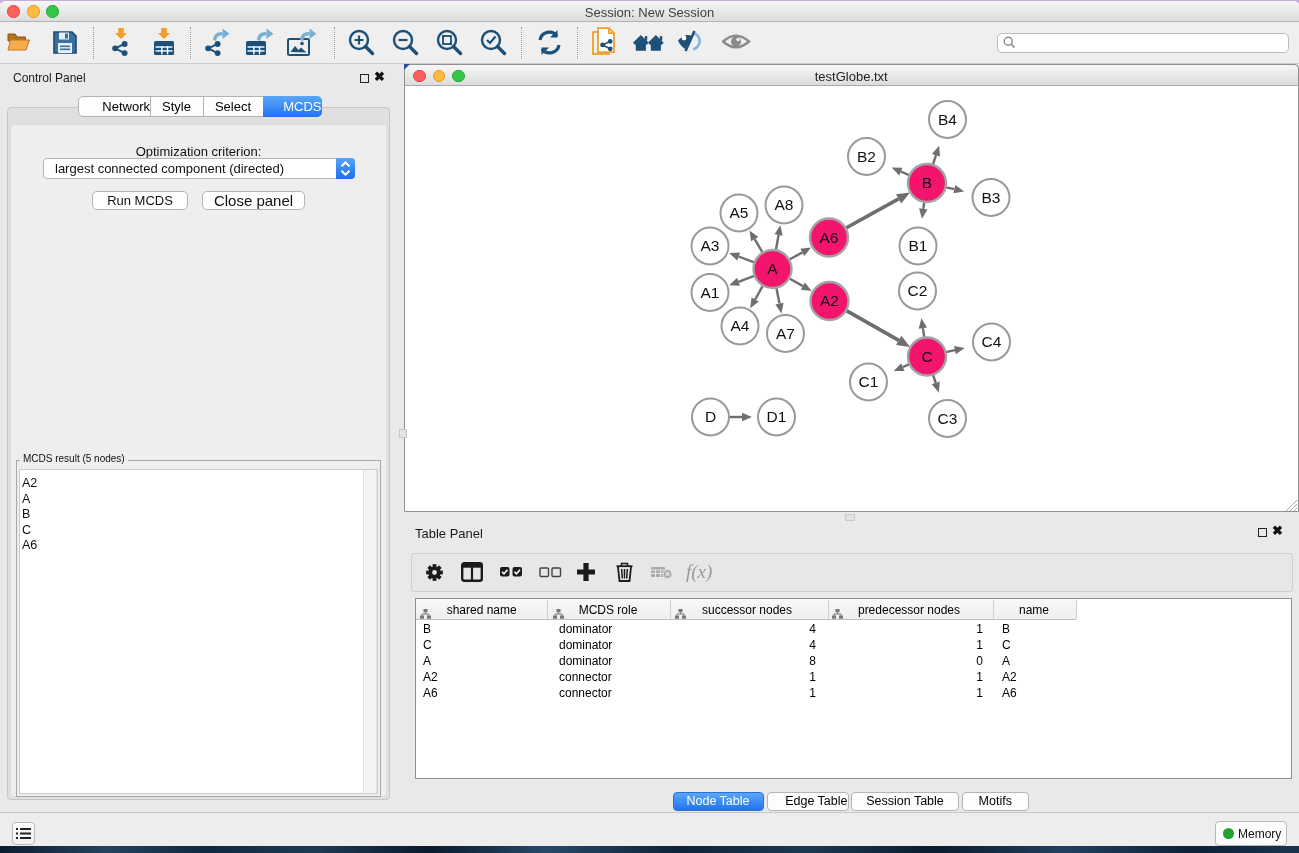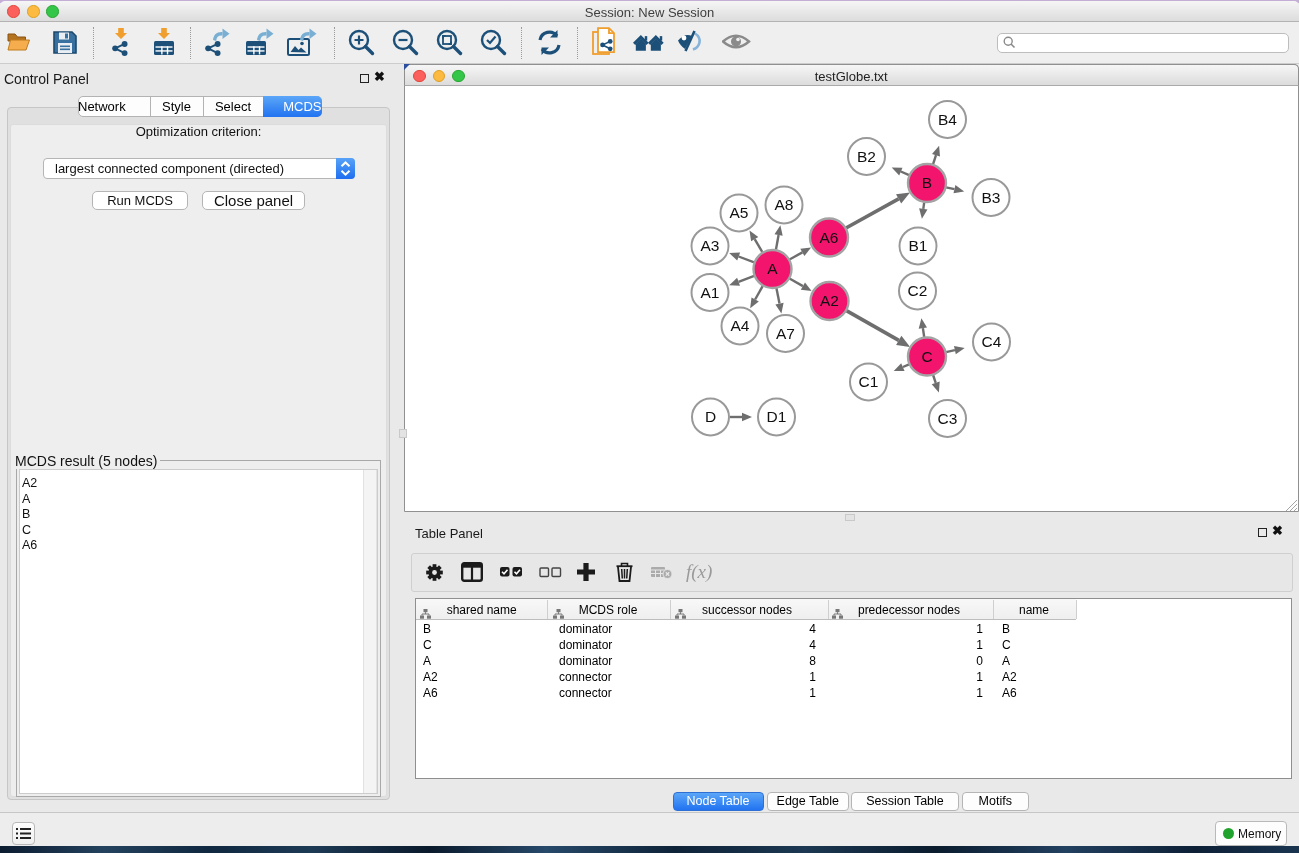--- a/index.html
+++ b/index.html
@@ -147,51 +147,51 @@
 <path d="M1 9.5 Q14 -2 27 9.5 Q14 21 1 9.5 Z" fill="none" stroke="#8a8a8a" stroke-width="2.4"></path>
 <circle cx="14" cy="9.5" r="5" fill="#8a8a8a"></circle>
     <circle cx="16" cy="7.5" r="1.8" fill="#efefef"></circle>
   </svg>
 <div class="abs" style="left:997px;top:32.5px;width:292px;height:20px;background:#fff;border:1px solid #bdbdbd;border-radius:5px"></div>
 <svg class="abs" style="left:1003px;top:36px" width="13" height="13">
 <circle cx="5.2" cy="5.2" r="4" fill="none" stroke="#8a8a8a" stroke-width="1.4"></circle>
 <line x1="8" y1="8" x2="11.5" y2="11.5" stroke="#8a8a8a" stroke-width="1.6"></line>
   </svg>
 
-<div class="abs" style="left:4px;top:71px;font-size:14px;color:#1a1a1a">Control Panel</div>
+<div class="abs" style="left:13px;top:71px;font-size:12px;color:#1a1a1a">Control Panel</div>
 <div class="abs" style="left:360px;top:74px;width:9px;height:9px;border:1.4px solid #222"></div>
 <div class="abs" style="left:374px;top:69px;font-size:13px;font-weight:bold;color:#111">✖</div>
 
 <div class="abs" style="left:7px;top:107px;width:383px;height:693px;background:#e0e0e0;border:1px solid #c6c6c6;border-radius:4px"></div>
 <div class="abs" style="left:10px;top:124px;width:377px;height:673px;background:#eeeeee;border:1px solid #dcdcdc;border-radius:3px"></div>
 
 <div class="abs" style="left:78px;top:96px;width:243.5px;height:20.5px;background:#fdfdfd;border:1px solid #b3b3b3;border-radius:5px"></div>
 <div class="abs" style="left:150px;top:96px;width:1px;height:20.5px;background:#b3b3b3"></div>
 <div class="abs" style="left:203px;top:96px;width:1px;height:20.5px;background:#b3b3b3"></div>
 <div class="abs" style="left:263px;top:96px;width:58.5px;height:20.5px;background:linear-gradient(#5ba6f8,#2173f1);border-radius:0 5px 5px 0"></div>
-<div class="abs" style="left:78px;top:99px;width:72px;text-align:left;font-size:13px;color:#000">Network</div>
+<div class="abs" style="left:78px;top:99px;width:72px;text-align:right;font-size:13px;color:#000">Network</div>
 <div class="abs" style="left:150px;top:99px;width:53px;text-align:center;font-size:13px;color:#000">Style</div>
 <div class="abs" style="left:203px;top:99px;width:60px;text-align:center;font-size:13px;color:#000">Select</div>
 <div class="abs" style="left:263px;top:99px;width:58.5px;text-align:right;font-size:13px;color:#fff">MCDS</div>
 
-<div class="abs" style="left:10px;top:124px;width:377px;text-align:center;font-size:13px;color:#111">Optimization criterion:</div>
+<div class="abs" style="left:10px;top:144px;width:377px;text-align:center;font-size:13px;color:#111">Optimization criterion:</div>
 
 <div class="abs" style="left:43px;top:158px;width:312px;height:21px;background:#fff;border:1px solid #b5b5b5;border-radius:4px"></div>
 <div class="abs" style="left:55px;top:161px;font-size:13px;color:#111">largest connected component (directed)</div>
 <div class="abs" style="left:336px;top:158px;width:19px;height:21px;background:linear-gradient(#57a3f8,#1e6ef0);border-radius:0 4px 4px 0">
 <svg width="19" height="21">
       <path d="M5.5 8.2 L9.5 4.4 L13.5 8.2" stroke="#fff" stroke-width="2" fill="none"></path>
       <path d="M5.5 12.8 L9.5 16.6 L13.5 12.8" stroke="#fff" stroke-width="2" fill="none"></path>
     </svg></div>
 
 <div class="abs" style="left:92px;top:191px;width:96px;height:19px;background:#fff;border:1px solid #b5b5b5;border-radius:5px;text-align:center;font-size:13px;color:#111;line-height:17px">Run MCDS</div>
 <div class="abs" style="left:202px;top:191px;width:103px;height:19px;background:#fff;border:1px solid #b5b5b5;border-radius:5px;text-align:center;font-size:15px;color:#111;line-height:17px">Close panel</div>
 
 <div class="abs" style="left:16px;top:460px;width:364.5px;height:337px;border:1px solid #a8a8a8"></div>
-<div class="abs" style="left:12px;top:453px;background:#eeeeee;padding:0 3px;font-size:14px;color:#111">MCDS result (5 nodes)</div>
+<div class="abs" style="left:20px;top:453px;background:#eeeeee;padding:0 3px;font-size:10px;color:#111">MCDS result (5 nodes)</div>
 <div class="abs" style="left:18.5px;top:469px;width:359.5px;height:324.5px;background:#fff;border:1px solid #cccccc"></div>
 <div class="abs" style="left:363px;top:470px;width:14px;height:322.5px;background:#f4f4f4;border-left:1px solid #e2e2e2;border-right:1px solid #e2e2e2"></div>
 <div class="abs" style="left:22px;top:476px;font-size:12.5px;color:#111;line-height:15.6px">A2<br>A<br>B<br>C<br>A6</div>
 
 <div class="abs" style="left:403.5px;top:64px;width:895.5px;height:448px;background:#fff;border:1px solid #909090;border-radius:5px 5px 0 0"></div>
 <div class="abs" style="left:403.5px;top:64px;width:895.5px;height:21.5px;background:linear-gradient(#f6f6f6,#dcdcdc);border:1px solid #909090;border-bottom:1px solid #aaaaaa;border-radius:5px 5px 0 0"></div>
 <svg class="abs" style="left:403.5px;top:64px" width="6" height="6">
     <path d="M0 0 H6 L0 6 Z" fill="#2b4f9e"></path>
   </svg>
 <div class="abs" style="left:413px;top:69.5px;width:12.5px;height:12.5px;border-radius:50%;background:#fc605c;border:0.5px solid #e2463d"></div>
@@ -415,21 +415,21 @@
 <div class="abs" style="left:716px;top:670px;width:100px;text-align:right;font-size:12px;color:#000">1</div>
 <div class="abs" style="left:883px;top:670px;width:100px;text-align:right;font-size:12px;color:#000">1</div>
 <div class="abs" style="left:1002px;top:670px;font-size:12px;color:#000">A2</div>
 <div class="abs" style="left:423px;top:686px;font-size:12px;color:#000">A6</div>
 <div class="abs" style="left:559px;top:686px;font-size:12px;color:#000">connector</div>
 <div class="abs" style="left:716px;top:686px;width:100px;text-align:right;font-size:12px;color:#000">1</div>
 <div class="abs" style="left:883px;top:686px;width:100px;text-align:right;font-size:12px;color:#000">1</div>
 <div class="abs" style="left:1002px;top:686px;font-size:12px;color:#000">A6</div>
 
 <div class="abs" style="left:672.5px;top:792px;width:91px;height:19px;background:linear-gradient(#5ba6f8,#2173f1);color:#fff;border:1px solid #2e6fd4;border-radius:4px;text-align:center;font-size:12.5px;line-height:17.5px">Node Table</div>
-<div class="abs" style="left:767px;top:792px;width:81.5px;height:19px;background:#fdfdfd;color:#000;border:1px solid #b5b5b5;border-radius:4px;text-align:center;font-size:12.5px;line-height:17.5px">Edge Table</div>
+<div class="abs" style="left:767px;top:792px;width:81.5px;height:19px;background:#fdfdfd;color:#000;border:1px solid #b5b5b5;border-radius:4px;text-align:right;font-size:12.5px;line-height:17.5px">Edge Table</div>
 <div class="abs" style="left:851px;top:792px;width:108px;height:19px;background:#fdfdfd;color:#000;border:1px solid #b5b5b5;border-radius:4px;text-align:center;font-size:12.5px;line-height:17.5px">Session Table</div>
 <div class="abs" style="left:962px;top:792px;width:66.5px;height:19px;background:#fdfdfd;color:#000;border:1px solid #b5b5b5;border-radius:4px;text-align:center;font-size:12.5px;line-height:17.5px">Motifs</div>
 
 <div class="abs" style="left:0;top:812px;width:1299px;height:34px;background:#ededed;border-top:1px solid #c6c6c6"></div>
 <div class="abs" style="left:12px;top:822px;width:23px;height:23px;background:linear-gradient(#fdfdfd,#f0f0f0);border:1px solid #b9b9b9;border-radius:4px"></div>
 <svg class="abs" style="left:16px;top:827px" width="15" height="13">
 <rect x="0" y="1" width="2" height="2" fill="#222"></rect>
     <rect x="4" y="1" width="11" height="2" fill="#222"></rect>
 <rect x="0" y="5.5" width="2" height="2" fill="#222"></rect>
     <rect x="4" y="5.5" width="11" height="2" fill="#222"></rect>

